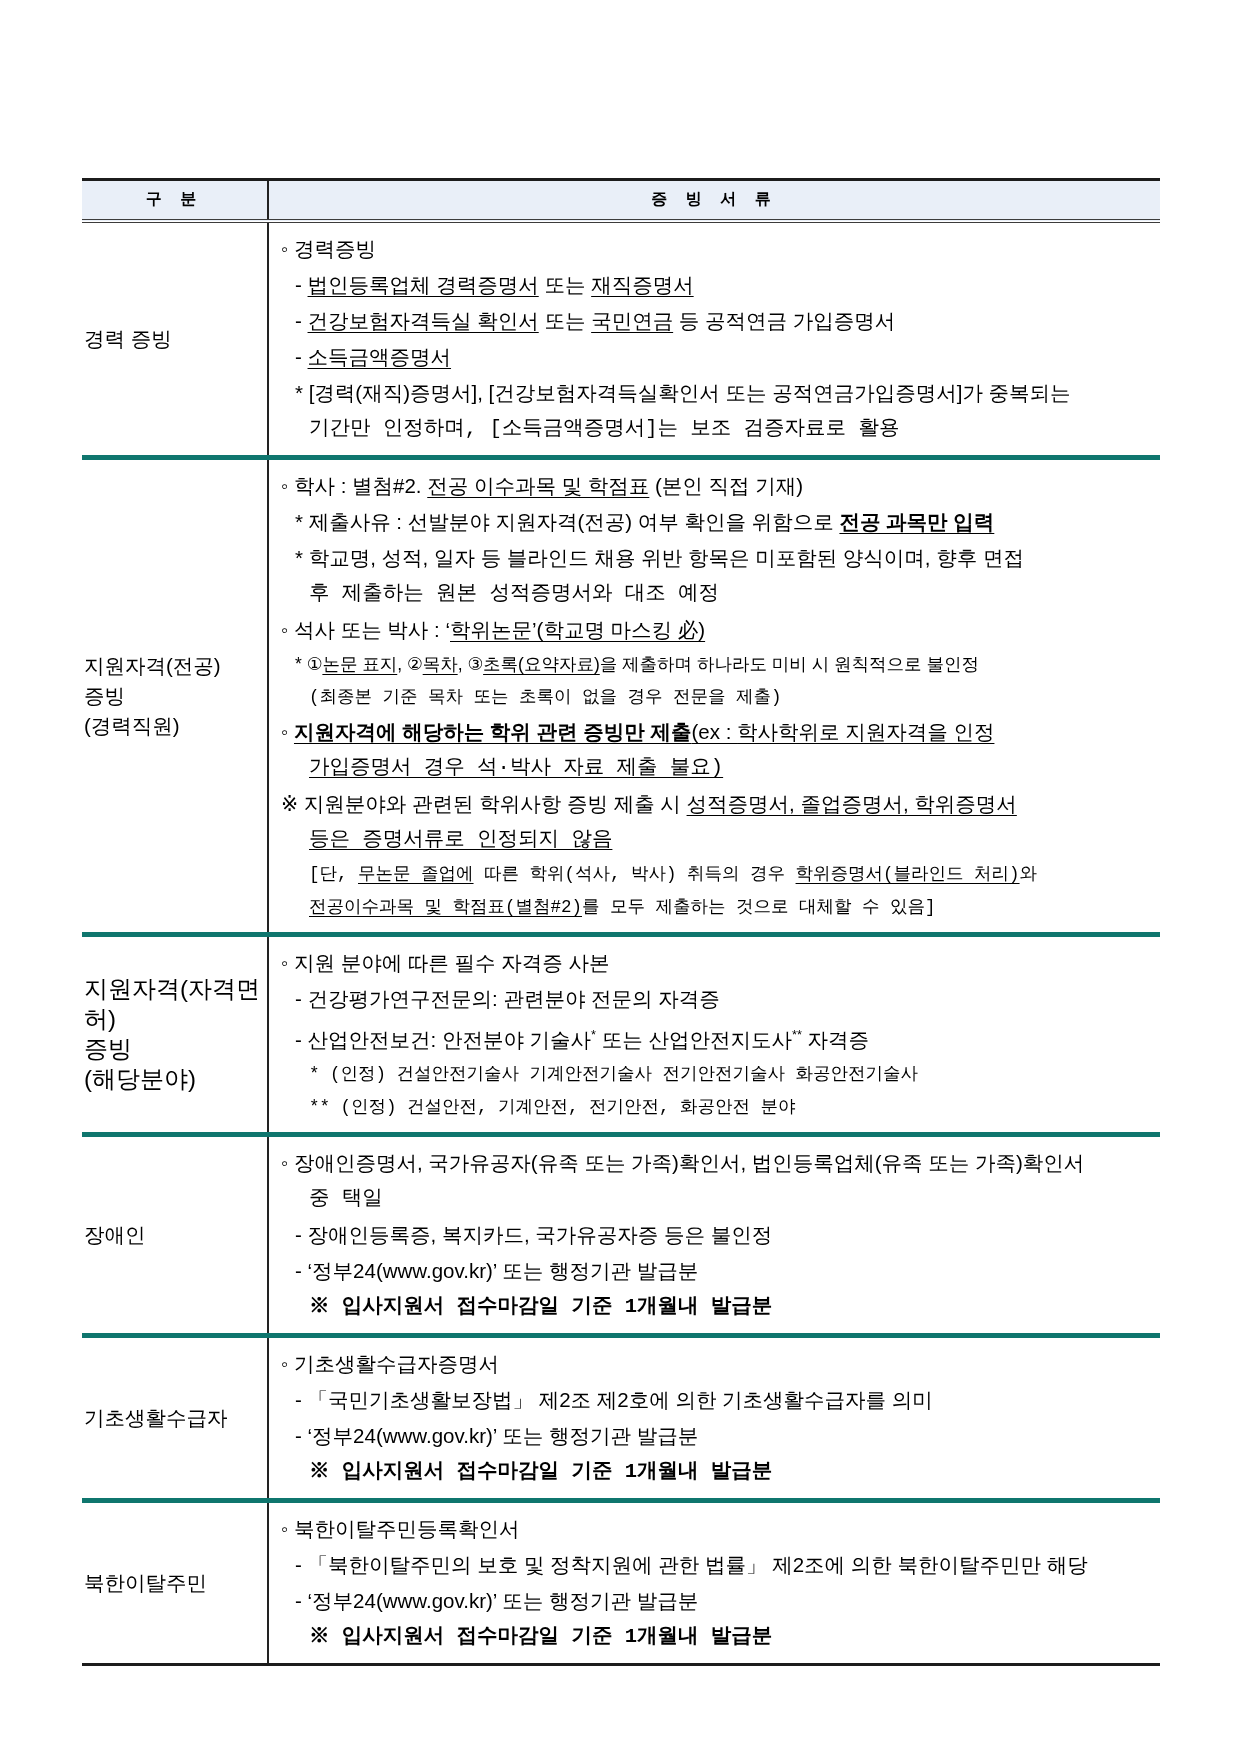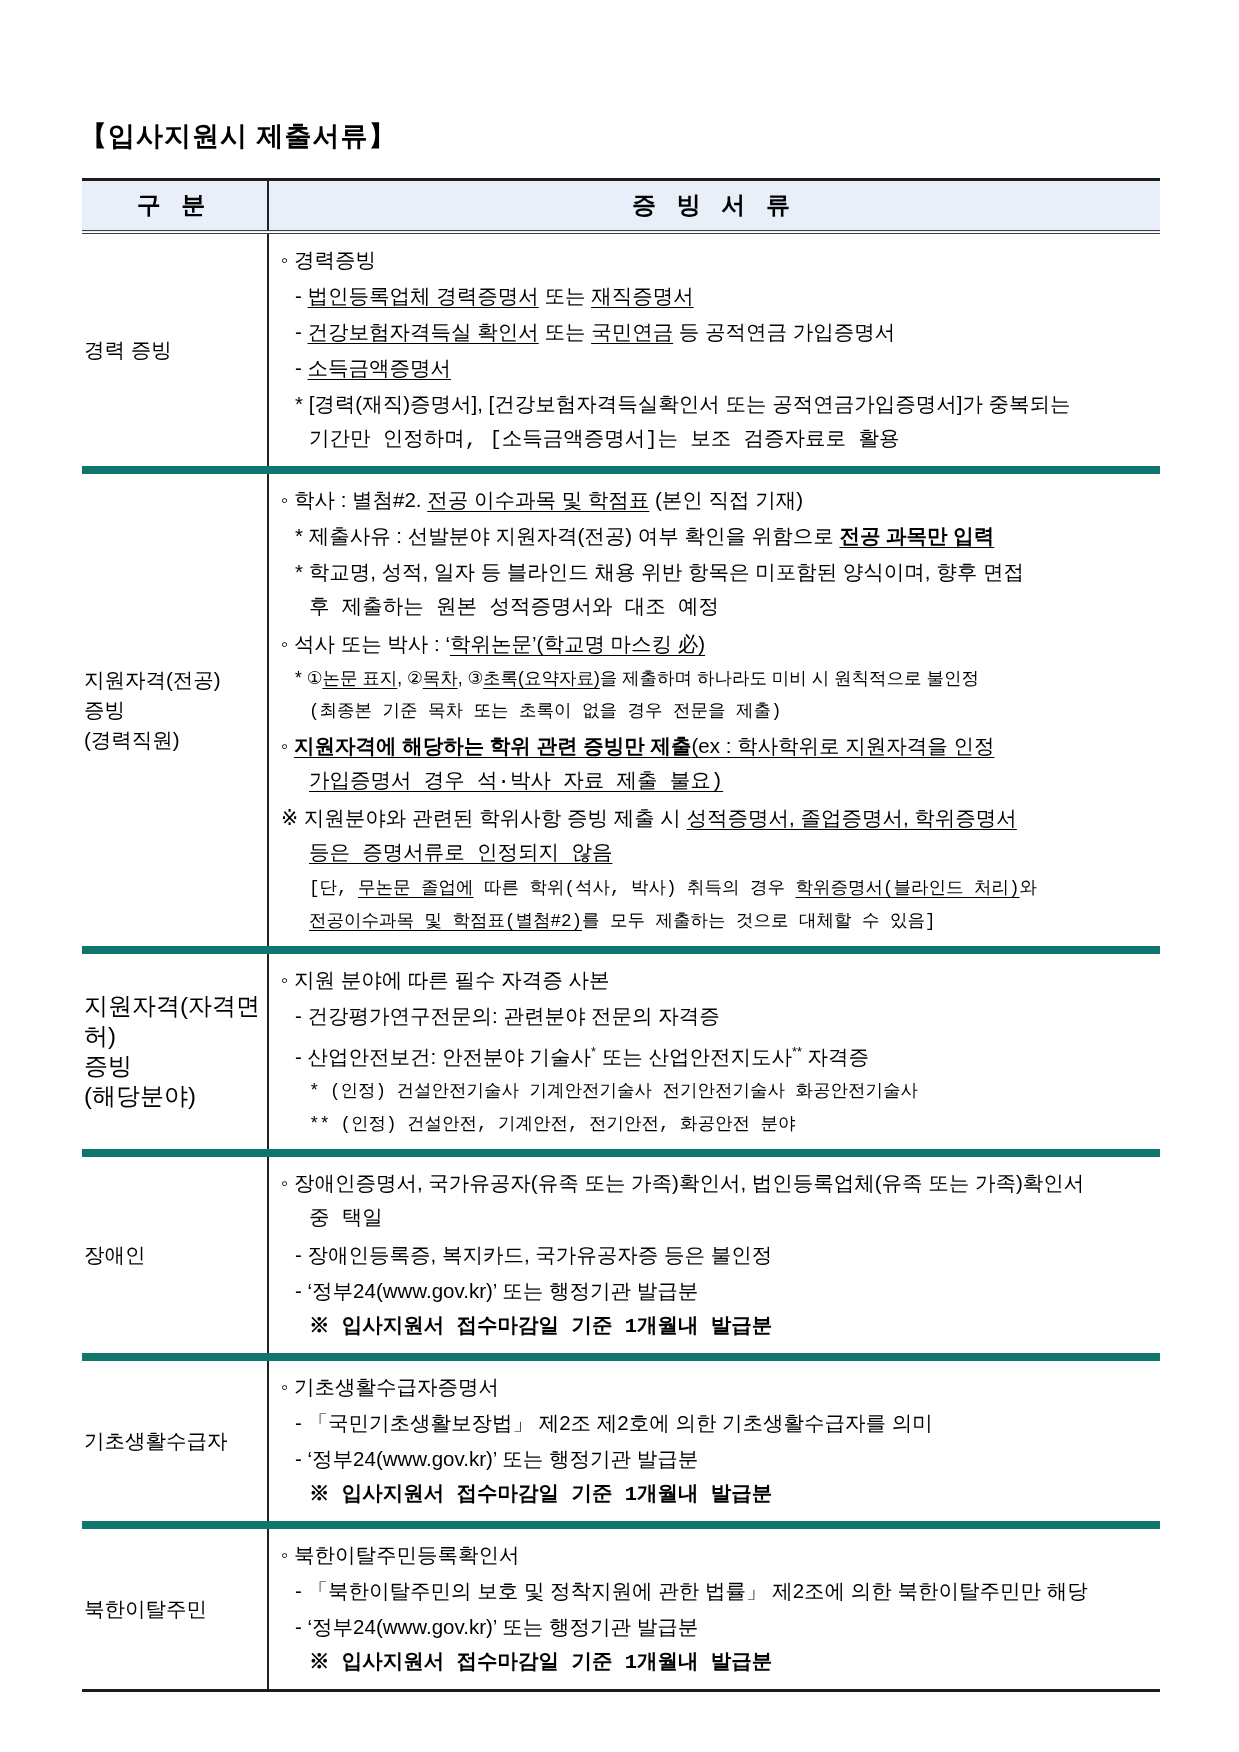--- a/index.html
+++ b/index.html
@@ -25,29 +25,29 @@
     position: absolute;
     left: 82px;
     top: 178px;
     width: 1078px;
     border-collapse: collapse;
     border-top: 3px solid #1c1c1c;
     border-bottom: 3px solid #1c1c1c;
   }
   .doc-table thead th {
     background: #e9eff8;
-    font-size: 24px;
+    font-size: 16px;
     font-weight: bold;
     text-align: center;
     padding: 8px 0 9px 0;
     letter-spacing: 7px;
     border-bottom: 4px double #3c3c3c;
   }
   .doc-table th.col-cat { width: 186px; border-right: 2px solid #222; }
-  .doc-table tbody tr + tr td { border-top: 8px solid #0f766e; }
+  .doc-table tbody tr + tr td { border-top: 5px solid #0f766e; }
   td.cat {
     width: 186px;
     border-right: 2px solid #222;
     text-align: left;
     vertical-align: middle;
     font-size: 20.5px;
     padding: 6px 2px;
   }
   td.cat .cat-line { line-height: 30px; }
   td.cat.sm-cat { font-size: 24px; }
@@ -62,21 +62,20 @@
   .line.i1 { padding-left: 14px; }
   .line.i2 { padding-left: 28px; font-family: Liberation Mono, monospace; }
   .u { text-decoration: underline; text-underline-offset: 4px; text-decoration-thickness: 1.2px; }
   .b { font-weight: bold; }
   .sup { vertical-align: super; font-size: 0.62em; }
 </style>
 </head>
 <body>
 
 <div class="page">
-  <h1 class="title">【입사지원시 제출서류】</h1>
 
   <table class="doc-table">
     <thead>
       <tr>
         <th class="col-cat">구 분</th>
         <th class="col-doc">증 빙 서 류</th>
       </tr>
     </thead>
     <tbody id="tbody">
         <tr>

